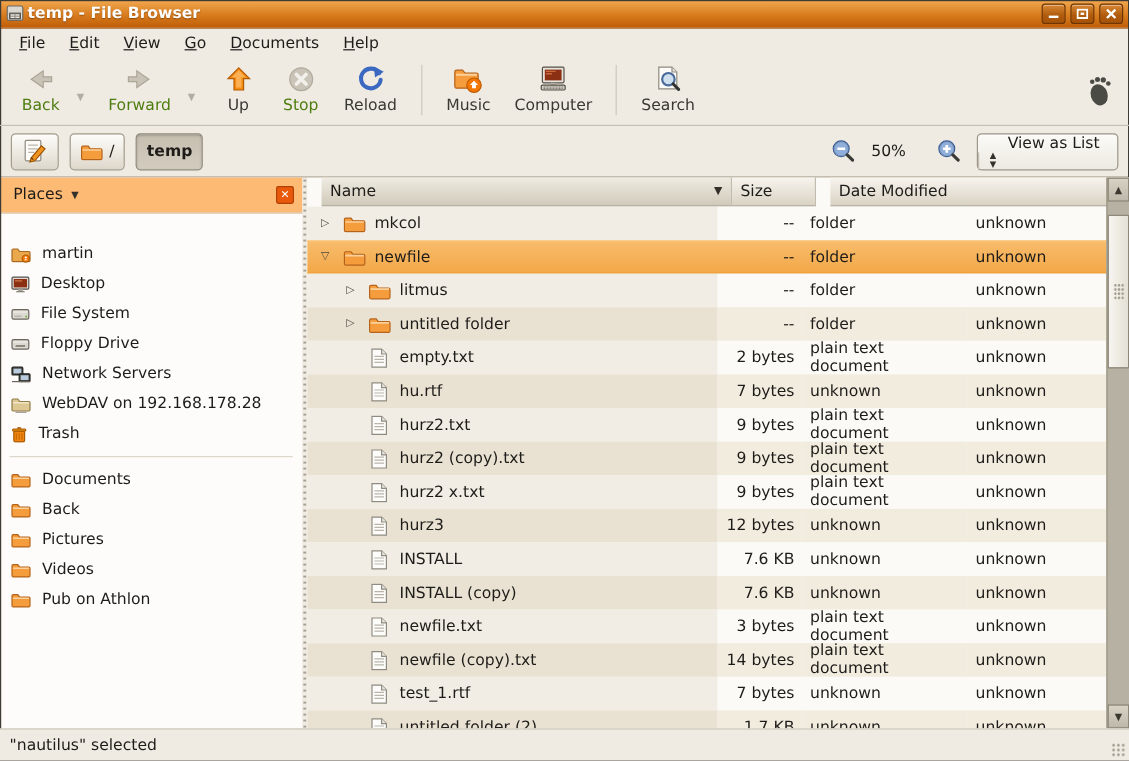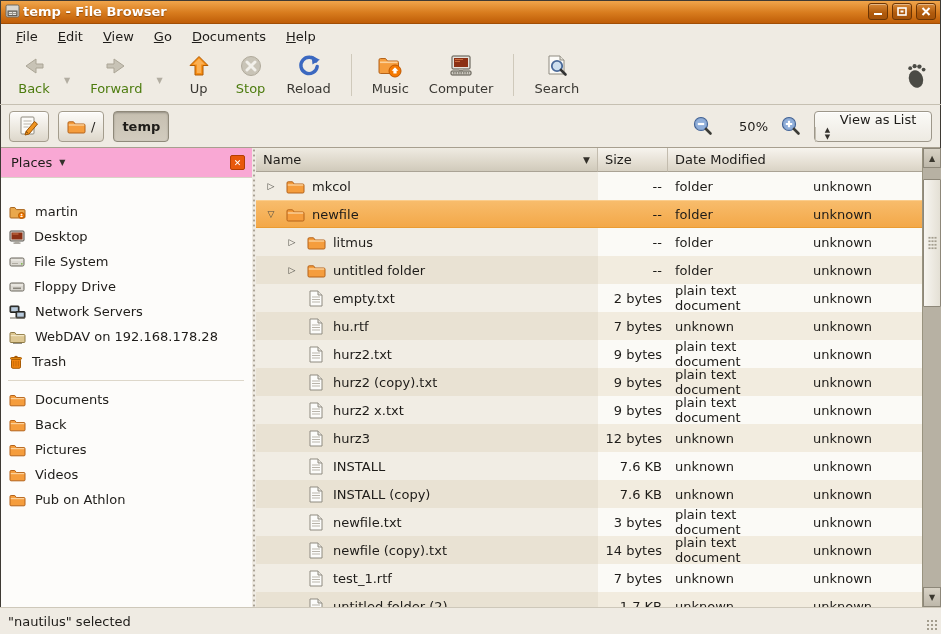--- a/index.html
+++ b/index.html
@@ -37,53 +37,53 @@
   
   .locbar { height:43px; display:flex; align-items:center; gap:9px; padding:0 9px;
             border-bottom:1px solid #a79f8f; }
   .lbtn { height:31px; border:1px solid #a49d8d; border-radius:4px;
           background:linear-gradient(#fdfcfa,#ebe7de 60%,#ddd7cb);
           box-shadow:inset 0 1px 0 #fff; display:flex; align-items:center; gap:5px; padding:0 8px; }
   .lbtn.pressed { background:linear-gradient(#c6bfb0,#d2ccbf); box-shadow:inset 0 1px 2px rgba(0,0,0,.25);
                   border-color:#8f897a; font-weight:bold; }
   .loc-right { margin-left:auto; display:flex; align-items:center; gap:10px; }
   .zoombtn { width:26px; height:26px; display:flex; align-items:center; justify-content:center; }
-  .zoomlvl { width:42px; text-align:right; }
+  .zoomlvl { width:42px; text-align:left; }
   .combo { height:31px; width:118px; border:1px solid #9d978a; border-radius:4px;
            background:linear-gradient(#fbfaf7,#edeae2); display:flex; align-items:center;
            box-shadow:inset 0 1px 0 #fff;flex-direction:column; }
   .combo-label { flex:1; padding-left:10px; }
   .combo-spin { width:24px; align-self:stretch; border-left:1px solid #c4bfb2; display:flex;
                 flex-direction:column; align-items:center; justify-content:center; font-size:7px; color:#33312c; line-height:1.1; }
 
   
   .main { display:flex; height:459px; }
   .sidebar { width:252px; background:#fdfcfa; display:flex; flex-direction:column; }
-  .side-head { height:30px; background:#f9a8d4; border-bottom:1px solid #d9d3c6;
+  .side-head { height:30px; background:#fdba74; border-bottom:1px solid #d9d3c6;
                display:flex; align-items:center; padding:0 7px; flex:none; }
   .places-btn { display:flex; align-items:center; gap:7px; padding:2px 4px; }
   .caret { font-size:8px; color:#33312c; }
   .side-close { margin-left:auto; width:15px; height:15px; border-radius:2px; background:#e8590c;
                 display:flex; align-items:center; justify-content:center; color:#fff; font-size:9px; font-weight:bold;
                 border:1px solid #b23f04; }
   .side-list { flex:1; padding-top:21px; overflow:hidden; }
   .side-item { height:25px; display:flex; align-items:center; gap:9px; padding-left:9px; white-space:nowrap; }
   .side-sep { height:1px; background:#ddd7ca; margin:6px 8px; }
   .divider { width:4px; background-color:#efebe3;
              background-image:radial-gradient(circle,#a9a294 1px,transparent 1.2px);
              background-size:4px 5px; }
 
   .list { flex:1; position:relative; background:#fbfaf6; }
-  .list-header { display:flex; height:24px; }
+  .list-header { display:flex; height:24px;padding-left:12px; }
   .hcell { background:linear-gradient(#f7f4ee,#e3ddd1 70%,#d9d3c5); border-right:1px solid #c3bcae;
            border-bottom:1px solid #aaa395; display:flex; align-items:center; padding:0 7px; }
   .hcell.h-name { width:342px; background:linear-gradient(#efebe2,#dad4c6 70%,#d0cabb); justify-content:space-between; }
   .hcell.h-size { width:70px; }
   .hcell.h-type { width:138px; }
-  .hcell.h-date { flex:1; border-right:none; }
+  .hcell.h-date { flex:1; border-right:none;margin-left:12px; }
   .sort-arrow { font-size:9px; color:#33302a; }
 
   .rows { position:absolute; top:24px; bottom:0; left:0; right:19px; overflow:hidden; }
   .row { height:28px; display:flex; }
   .cell { display:flex; align-items:center; height:100%; }
   .c-name { width:342px; gap:7px; }
   .c-size { width:70px; justify-content:flex-end; padding-right:6px; }
   .c-type { width:138px; padding-left:7px; }
   .c-date { flex:1; padding-left:7px; }
   .row.light .c-name { background:#f1ede4; }

